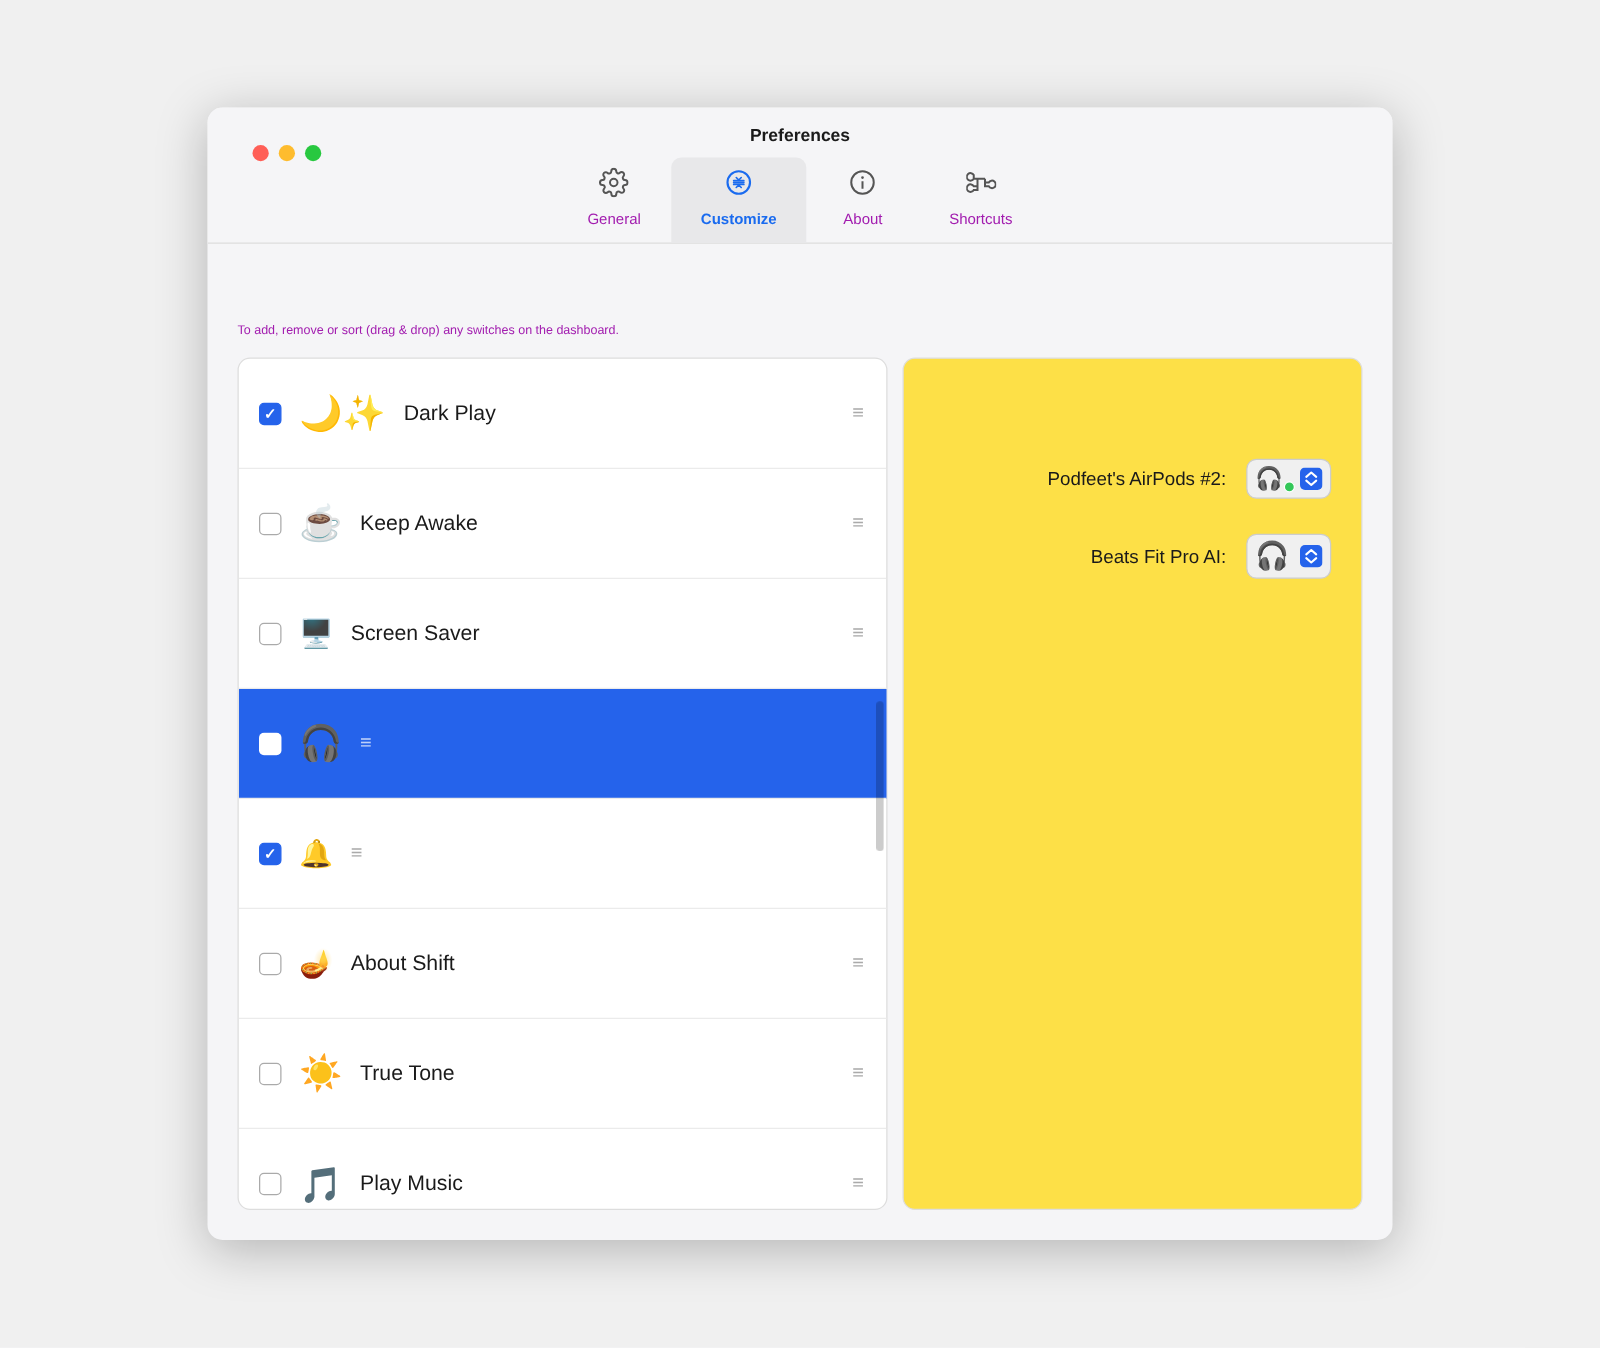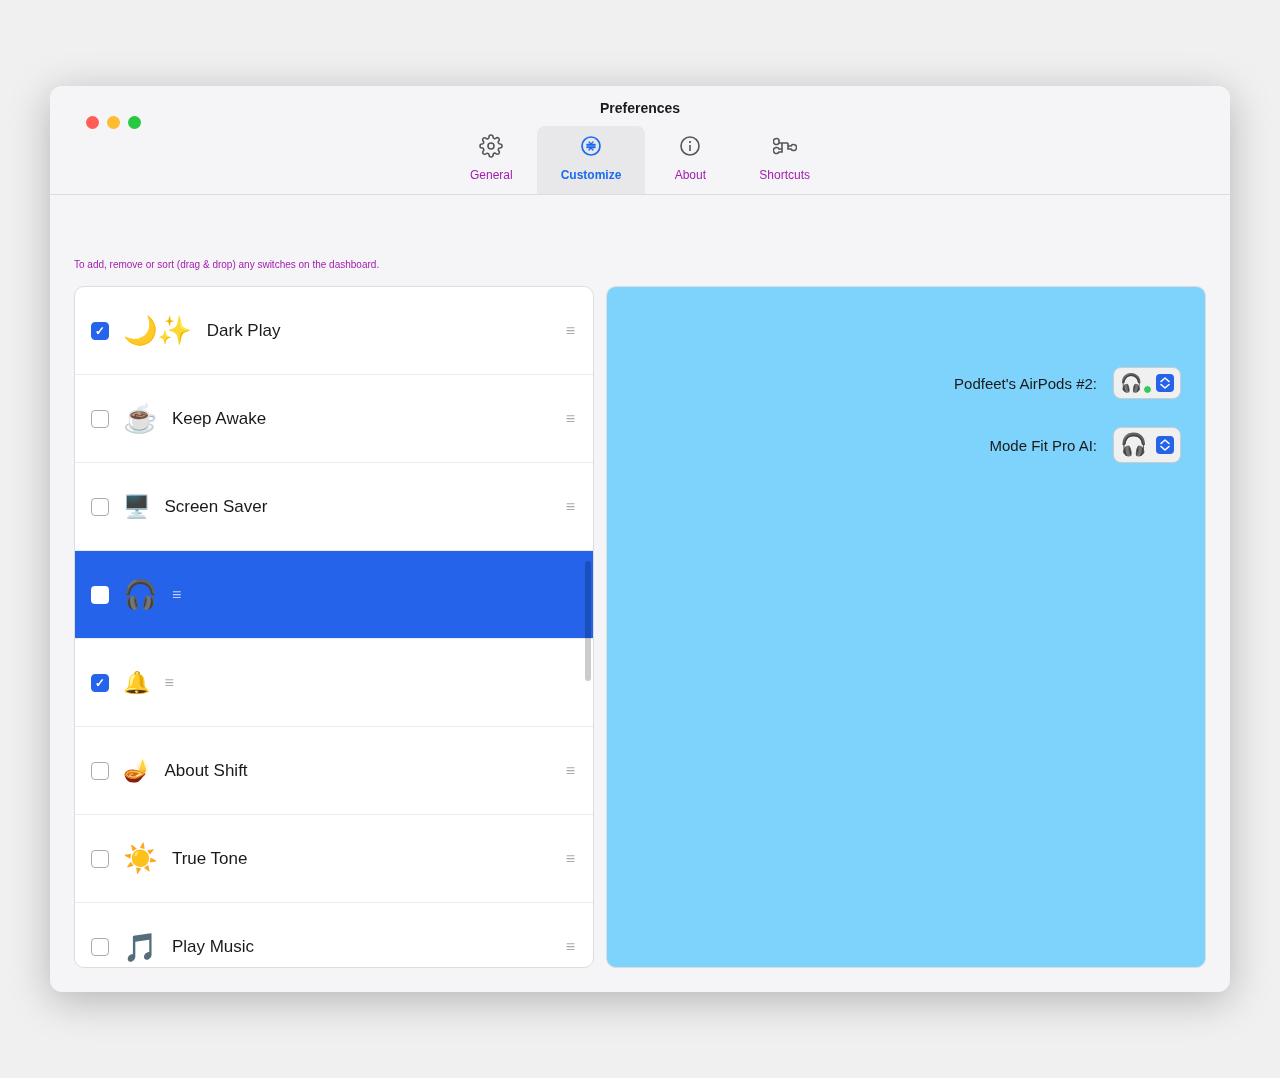--- a/index.html
+++ b/index.html
@@ -5,21 +5,21 @@
     * { box-sizing: border-box; margin: 0; padding: 0; }
     body {
       font-family: -apple-system, BlinkMacSystemFont, "SF Pro Text", "Helvetica Neue", sans-serif;
       background: #f0f0f0;
       display: flex;
       justify-content: center;
       align-items: center;
       min-height: 100vh;
     }
     .window {
-      width: 1180px;
+      width: 948px;
       background: #f5f5f7;
       border-radius: 12px;
       box-shadow: 0 8px 40px rgba(0,0,0,0.25);
       overflow: hidden;
     }
     .titlebar {
       background: #f5f5f7;
       padding: 14px 16px 0 16px;
       display: flex;
       flex-direction: column;
@@ -162,21 +162,21 @@
       flex: 1;
     }
     .drag-handle {
       font-size: 16px;
       color: #aaa;
       cursor: grab;
       letter-spacing: 2px;
     }
     .right-panel {
       flex: 1;
-      background: #7dd3fc;
+      background: #fde047;
       border-radius: 10px;
       border: 1px solid #ddd;
       padding: 30px 24px;
       display: flex;
       flex-direction: column;
       gap: 28px;
       justify-content: flex-start;
       padding-top: 80px;
     }
     .device-row {
@@ -373,21 +373,21 @@
               <svg width="18" height="18" viewBox="0 0 18 18" fill="#1a6bef">
     <rect width="18" height="18" rx="4" fill="#2563eb"></rect>
     <path d="M5 7.5 L9 4 L13 7.5" stroke="white" stroke-width="1.6" fill="none" stroke-linecap="round" stroke-linejoin="round"></path>
     <path d="M5 10.5 L9 14 L13 10.5" stroke="white" stroke-width="1.6" fill="none" stroke-linecap="round" stroke-linejoin="round"></path>
   </svg>
             </div>
           </div>
         </div>
 
         <div class="device-row">
-          <span class="device-name">Mode Fit Pro AI:</span>
+          <span class="device-name">Beats Fit Pro AI:</span>
           <div class="device-selector">
             <span class="device-emoji" style="font-size: 22px; display: inline-block;">🎧</span>
             <div class="stepper-btn">
               <svg width="18" height="18" viewBox="0 0 18 18" fill="#1a6bef">
     <rect width="18" height="18" rx="4" fill="#2563eb"></rect>
     <path d="M5 7.5 L9 4 L13 7.5" stroke="white" stroke-width="1.6" fill="none" stroke-linecap="round" stroke-linejoin="round"></path>
     <path d="M5 10.5 L9 14 L13 10.5" stroke="white" stroke-width="1.6" fill="none" stroke-linecap="round" stroke-linejoin="round"></path>
   </svg>
             </div>
           </div>

